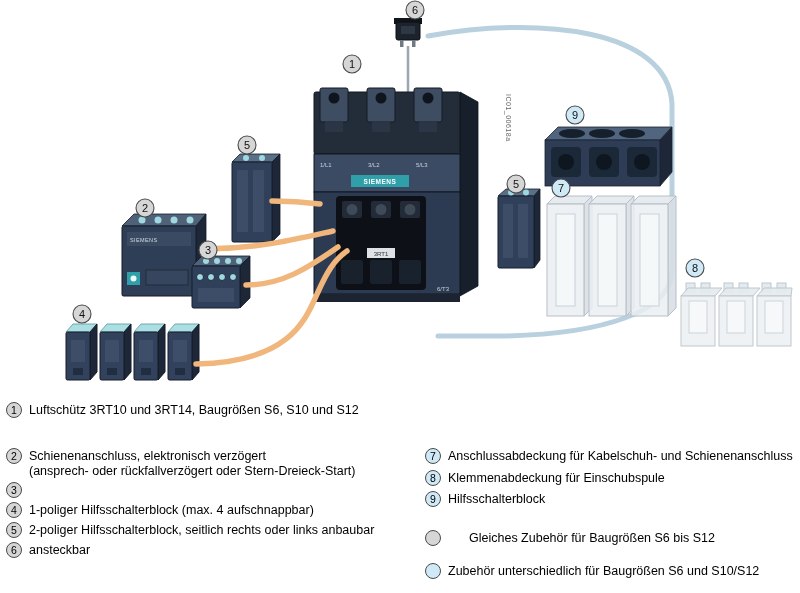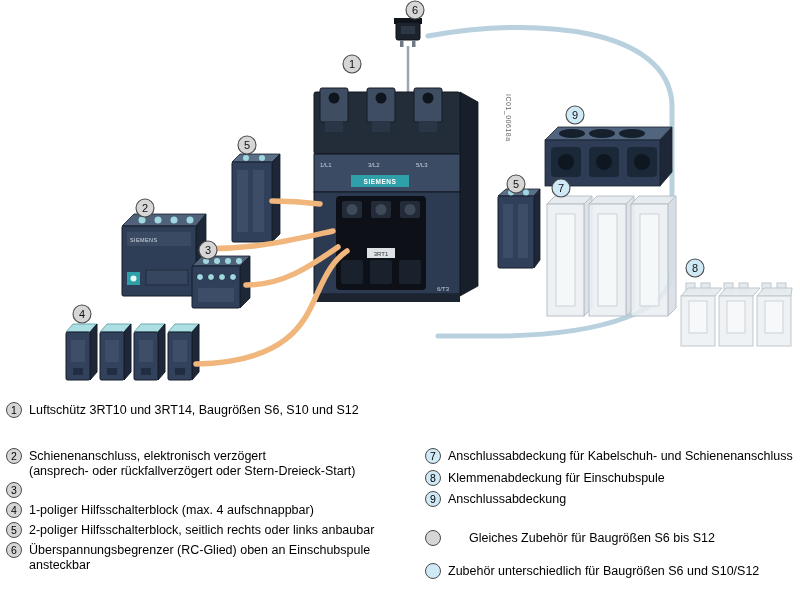--- a/index.html
+++ b/index.html
@@ -310,21 +310,20 @@
     <div class="legend-item" style="top:523px; left:6px;">
       <span class="num gray">5</span>
       <div class="txt">
         <div>2-poliger Hilfsschalterblock, seitlich rechts oder links anbaubar</div>
       </div>
     </div>
 
     <div class="legend-item" style="top:543px; left:6px;">
       <span class="num gray">6</span>
       <div class="txt">
-        <div>Überspannungsbegrenzer (RC-Glied) oben an Einschubspule</div>
         <div>ansteckbar</div>
       </div>
     </div>
 
     <div class="legend-item" style="top:449px; left:425px;">
       <span class="num blue">7</span>
       <div class="txt">
         <div>Anschlussabdeckung für Kabelschuh- und Schienenanschluss</div>
       </div>
     </div>
@@ -332,21 +331,21 @@
     <div class="legend-item" style="top:471px; left:425px;">
       <span class="num blue">8</span>
       <div class="txt">
         <div>Klemmenabdeckung für Einschubspule</div>
       </div>
     </div>
 
     <div class="legend-item" style="top:492px; left:425px;">
       <span class="num blue">9</span>
       <div class="txt">
-        <div>Anschlussabdeckung</div>
+        <div>Hilfsschalterblock</div>
       </div>
     </div>
 
     <div class="legend-item" style="top:531px; left:425px;gap:28px;">
       <span class="num gray"></span>
       <div class="txt">
         <div>Gleiches Zubehör für Baugrößen S6 bis S12</div>
       </div>
     </div>
 

